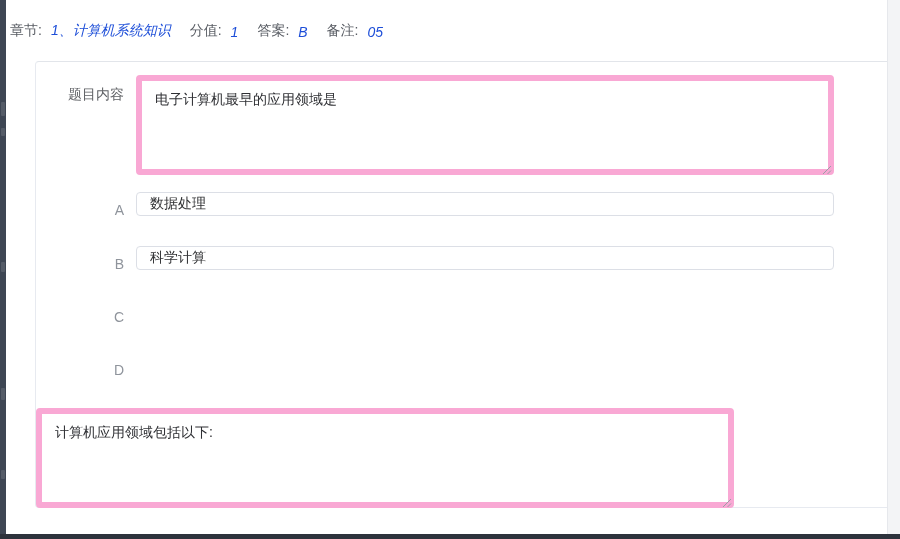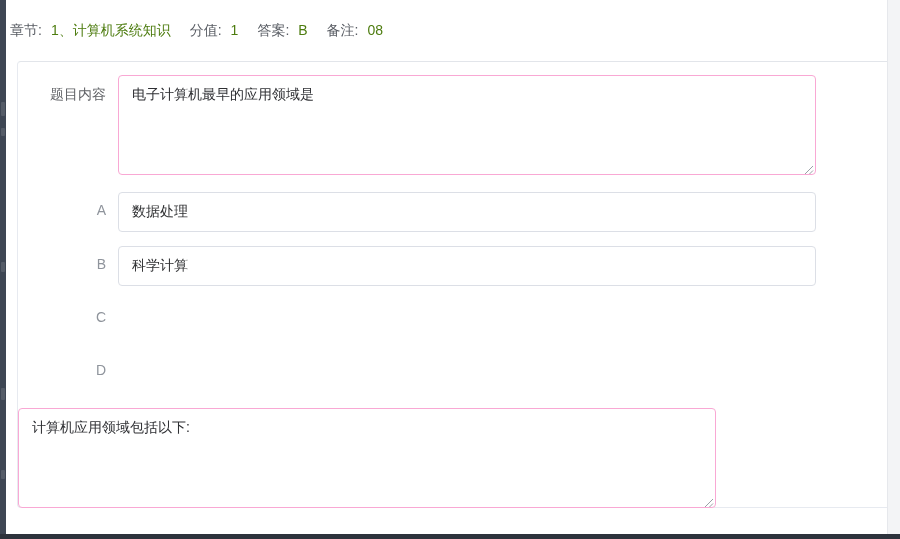--- a/index.html
+++ b/index.html
@@ -42,27 +42,27 @@
   }
 
   
   .header {
     height: 61px;
     display: flex; align-items: center;
     padding-left: 4px;
     gap: 19px;
     white-space: nowrap;
   }
-  .hfield { display: flex; align-items: flex-start; gap: 9px; }
+  .hfield { display: flex; align-items: flex-end; gap: 9px; }
   .hlabel { color: #585c63; }
-  .hvalue { color: #4d7c0f; }
+  .hvalue { color: #1d4ed8; font-style: italic; }
 
   
   .card {
-    position: absolute; left: 11px; top: 61px; right: 0; height: 447px;
+    position: absolute; left: 29px; top: 61px; right: 0; height: 447px;
     background: #fff;
     border: 1px solid #e7eaf0;
     border-top-color: #e2e5ea;
     border-right: none;
     border-radius: 4px 0 0 4px;
   }
 
   .frow { position: absolute; left: 0; display: flex; align-items: flex-start; }
   .flabel {
     flex: none; width: 100px; text-align: right; padding-right: 12px;
@@ -72,32 +72,32 @@
   .frow-question .flabel { padding-top: 11px; }
   .frow-a { top: 130px; }
   .frow-b { top: 184px; }
   .frow-c { top: 237px; }
   .frow-d { top: 290px; }
   .frow-explain { top: 346px; }
   .frow-explain .flabel { padding-top: 11px; }
   .frow-option .flabel { line-height: 36px; color: #8f949c; }
 
   .finput {
-    width: 698px; height: 40px;
+    width: 698px; height: 24px;
     border: 1px solid #dcdfe6; border-radius: 4px;
     padding: 0 13px;
     font-family: "Liberation Sans", sans-serif;
     font-size: 14px; color: #303133;
     background: #fff; outline: none;
   }
   .ta-wrap { position: relative; width: 698px; }
   .ftextarea {
     display: block;
     width: 698px; height: 100px;
-    border: 1px solid #f9a8d4; border-radius: 4px;
+    border: 6px solid #f9a8d4; border-radius: 4px;
     padding: 8px 13px;
     font-family: "Liberation Sans", sans-serif;
     font-size: 14px; color: #2e2f33;
     line-height: 1.45;
     background: #fff; outline: none;
     resize: none; overflow: hidden;
   }
   .ta-handle {
     position: absolute; right: 2px; bottom: 2px; width: 11px; height: 11px;
     cursor: nwse-resize;
@@ -126,21 +126,21 @@
       <div class="hfield">
         <span class="hlabel">分值:</span>
         <span class="hvalue">1</span>
       </div>
       <div class="hfield">
         <span class="hlabel">答案:</span>
         <span class="hvalue">B</span>
       </div>
       <div class="hfield">
         <span class="hlabel">备注:</span>
-        <span class="hvalue">08</span>
+        <span class="hvalue">05</span>
       </div>
     </div>
 
     <div class="card">
 
       <div class="frow frow-question">
         <label class="flabel">题目内容</label>
         <div class="ta-wrap">
           <textarea class="ftextarea" style="">电子计算机最早的应用领域是</textarea>
           <span class="ta-handle">

